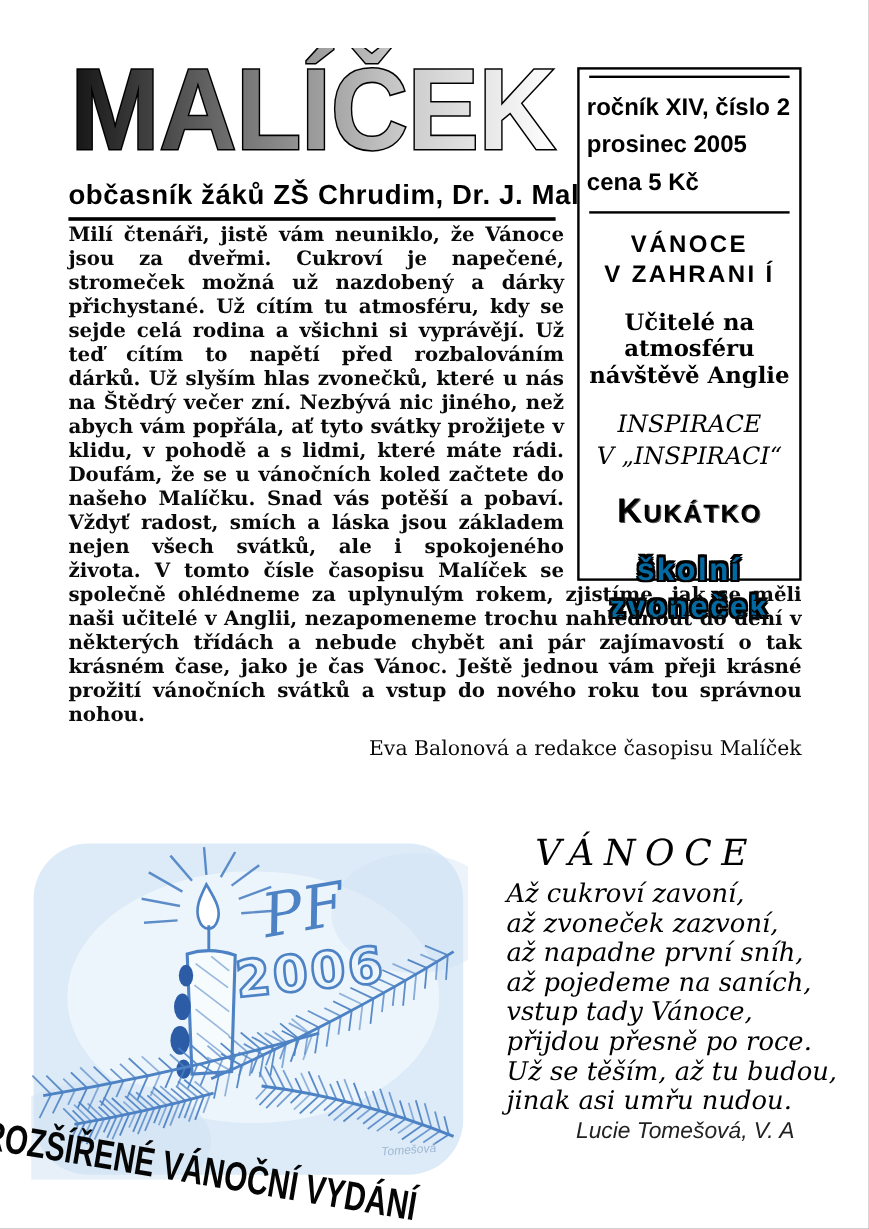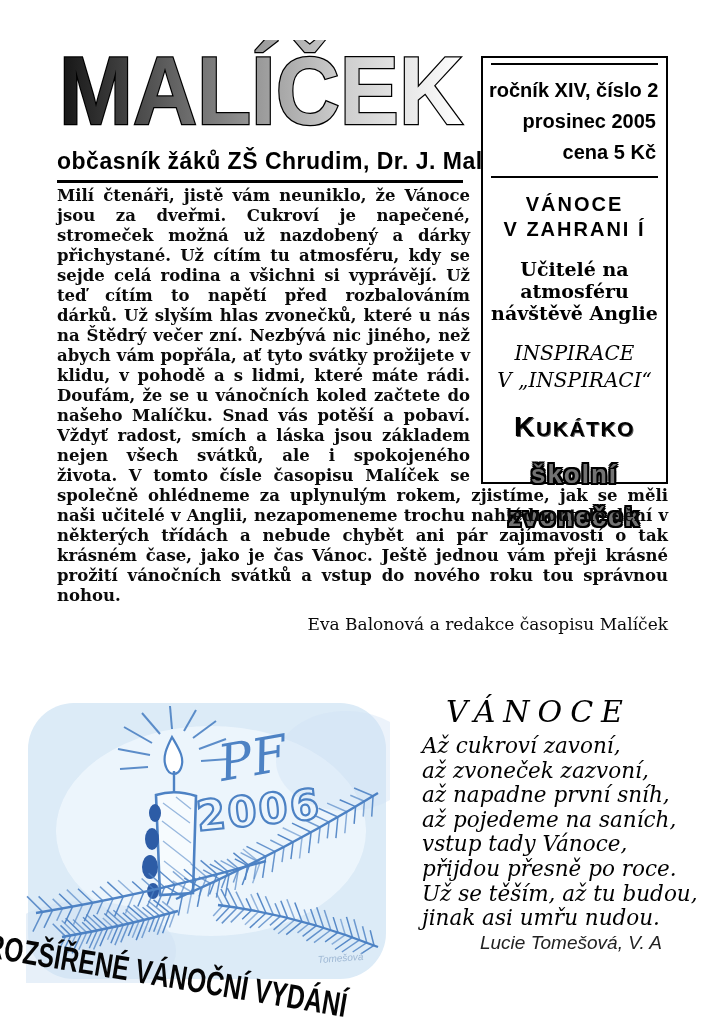--- a/index.html
+++ b/index.html
@@ -18,39 +18,38 @@
     margin-top:2px; white-space:nowrap;
   }
   .masthead-rule{height:3px; background:#000; margin-top:5px; width:406px;}
   
   .info-box{
     position:absolute; left:481px; top:56px; width:187px; height:428px;
     border:2.5px solid #000; box-sizing:border-box; background:#fff;
   }
   .box-rule{height:2px; background:#000; margin:0 8px;}
   .box-rule.top{margin-top:5px;}
-  .issue-lines{padding:10px 10px 8px 6px; text-align:right;}
+  .issue-lines{padding:10px 10px 8px 6px; text-align:left;}
   .issue-lines div{font-weight:bold; font-size:20px; line-height:31px; white-space:nowrap;}
   .contents{ text-align:center; padding-top:14px;}
   .ci{margin:0 4px 16px 4px;}
   .ci-caps div{font-weight:bold; font-size:20px; letter-spacing:2px; line-height:25px; white-space:nowrap;}
   .ci-serif div{font-family:"DejaVu Serif",serif; font-weight:bold; font-size:19px; line-height:22px;}
   .ci-italic div{font-family:"DejaVu Serif",serif; font-style:italic; font-size:20px; line-height:27px; white-space:nowrap;}
   .ci-kukatko div{
     font-weight:bold; font-size:21px; letter-spacing:1.5px;
     text-shadow:1px 1px 0 #555;
   }
   .ci-kukatko div::first-letter{font-size:1.35em;}
   .ci-outline div{
     font-weight:bold; font-size:26px; line-height:31px; letter-spacing:2px;
-    color:#737373;
+    color:#0369a1;
     text-shadow:-2px -2px 0 #000,-2px 0 0 #000,-2px 2px 0 #000,
                  0 -2px 0 #000,0 2px 0 #000,
                  2px -2px 0 #000,2px 0 0 #000,2px 2px 0 #000;
-    margin-top:12px;
   }
   
   .article{position:absolute; left:57px; top:186px; width:611px;}
   .wrap-spacer{float:right; width:198px; height:300px;}
   .body-text{
     margin:0; font-family:"DejaVu Serif",serif; font-weight:bold;
     font-size:16.5px; line-height:20px; text-align:justify; color:#0a0a0a;
   }
   .signature{
     clear:none; font-family:"DejaVu Serif",serif; font-weight:normal;

